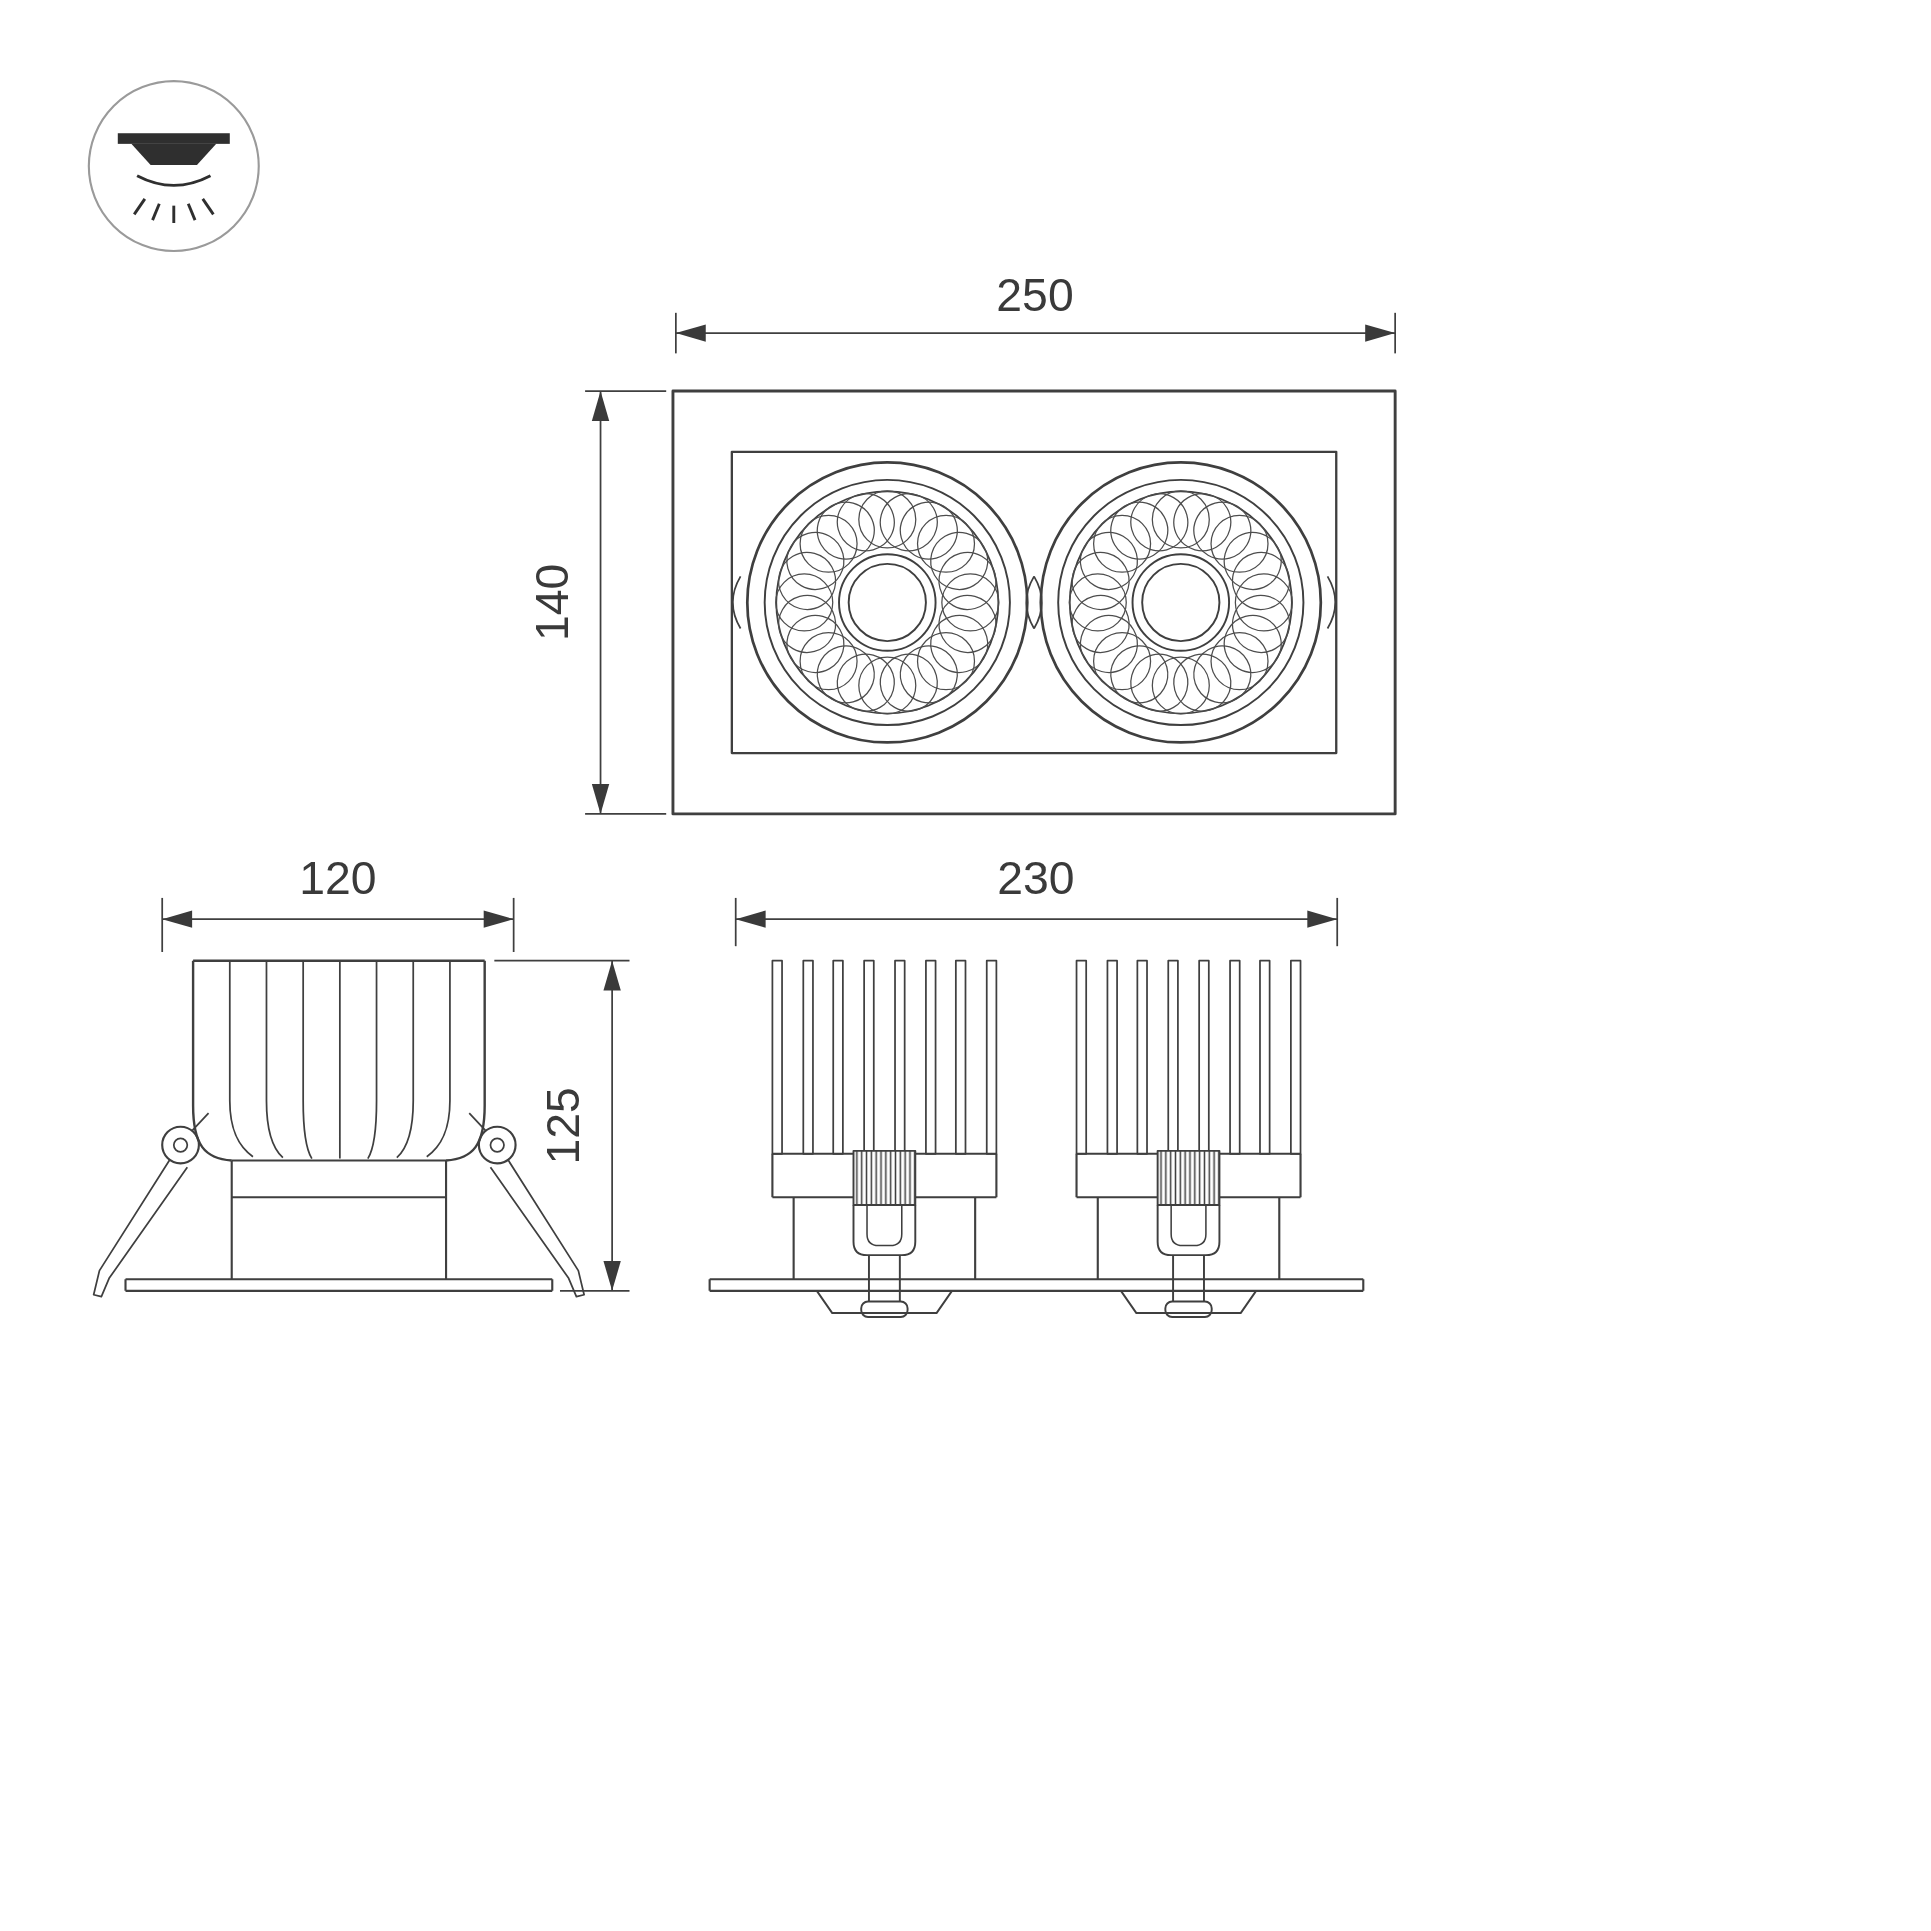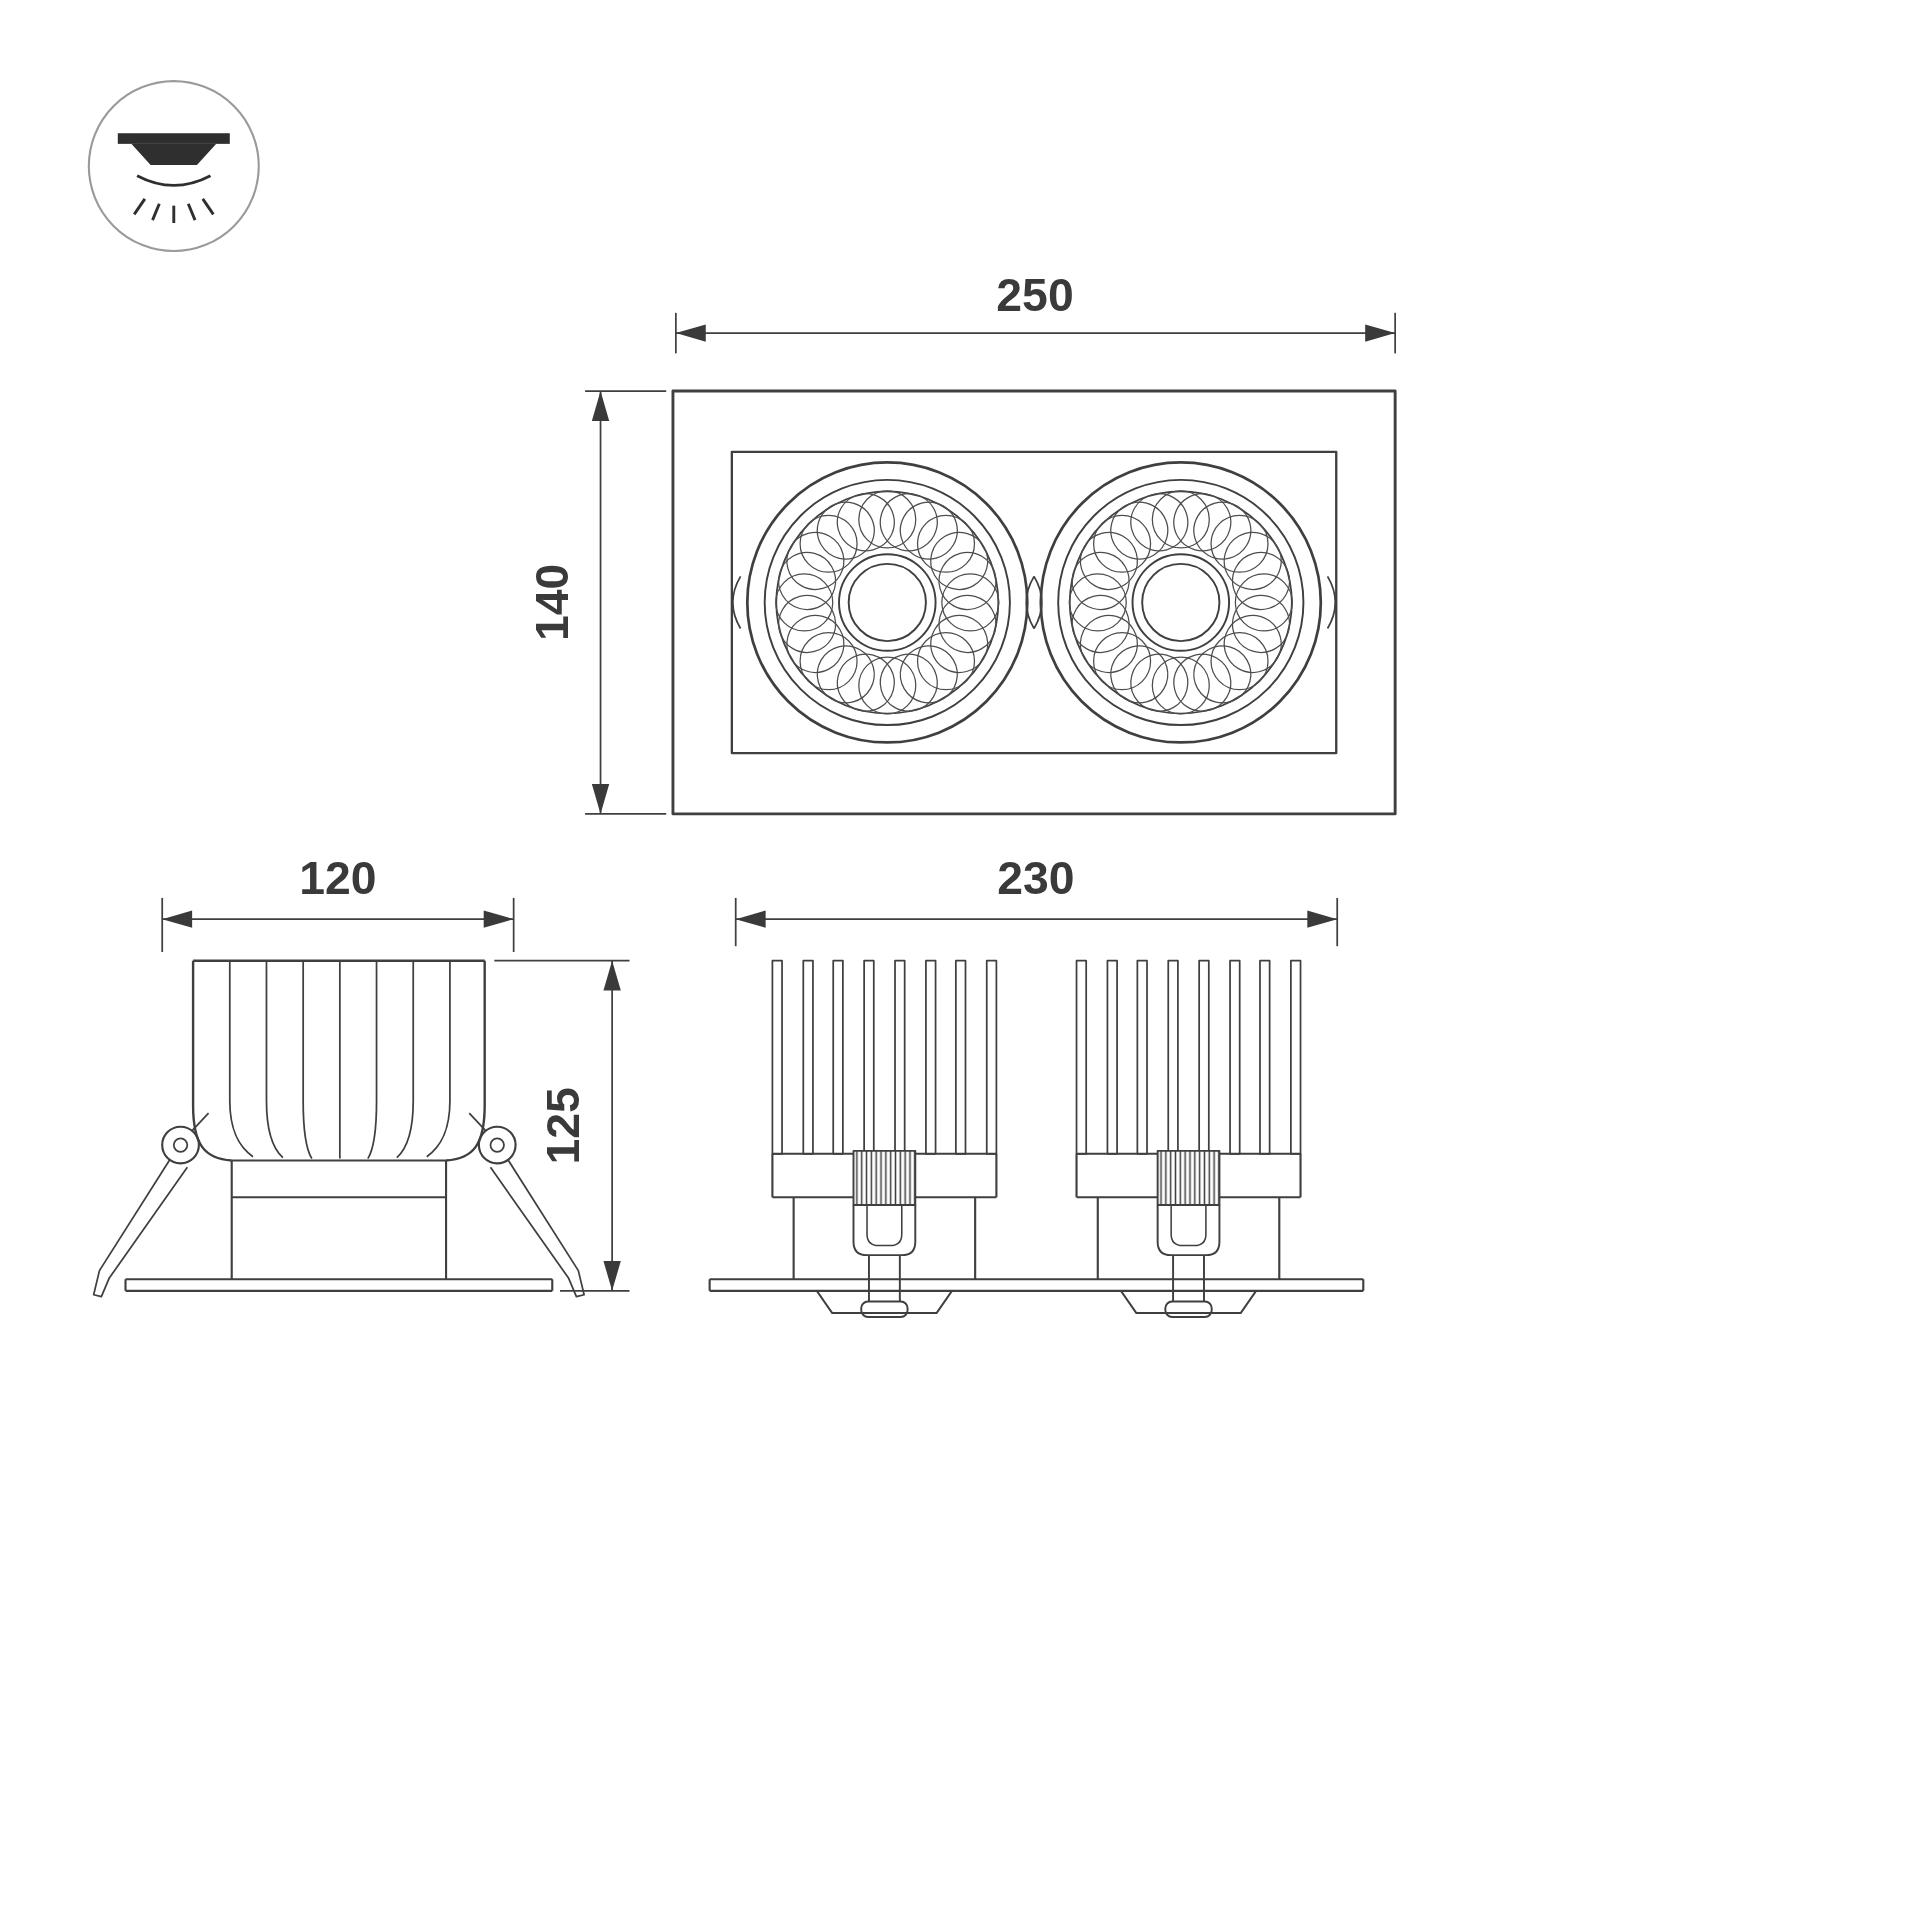--- a/index.html
+++ b/index.html
@@ -7,21 +7,20 @@
     padding: 0;
     background: #ffffff;
     width: 1931px;
     height: 1931px;
     font-family: "Liberation Sans", sans-serif;
   }
   .canvas-wrap {
     width: 1931px;
     height: 1931px;
     background: #ffffff;
-    font-weight: bold;
   }
   text.dim {
     font-family: "Liberation Sans", sans-serif;
     font-size: 48px;
     fill: #3a3a3a;
     stroke: none;
   }
 </style>
 </head>
 <body>

